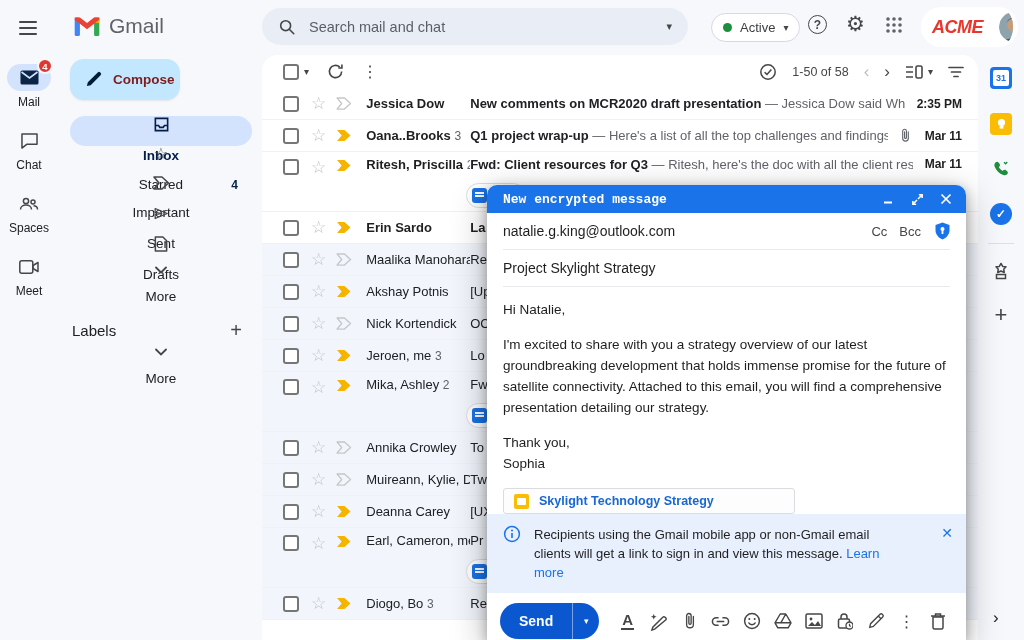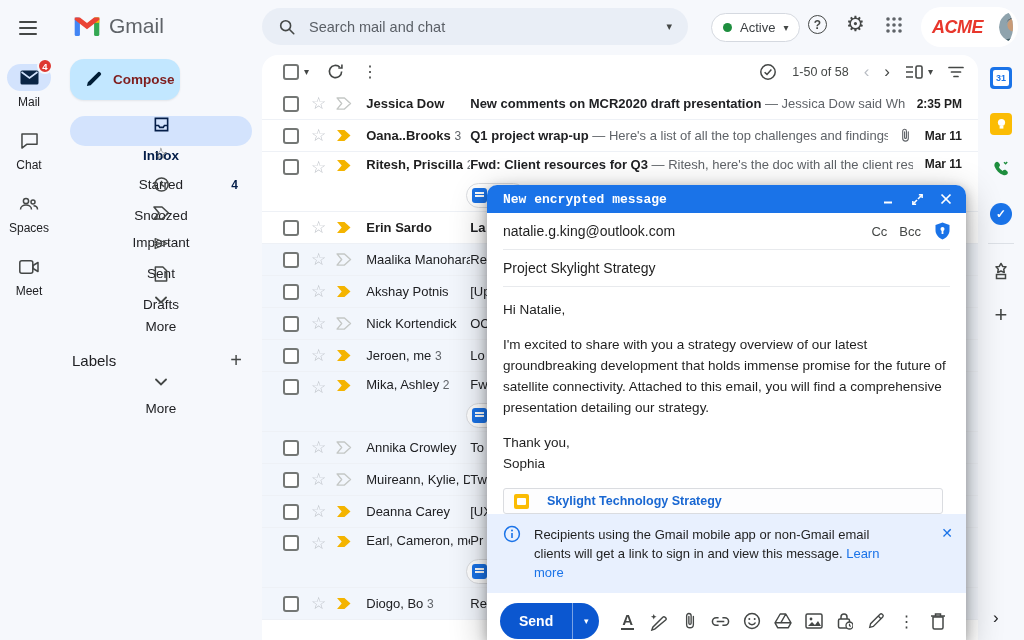--- a/index.html
+++ b/index.html
@@ -96,21 +96,21 @@
   .cw-title{font-size:13px;font-weight:bold;color:#fff;flex:1;}
   .cw-ctl{display:flex;align-items:center;gap:16px;}
   .cw-ctl span{display:flex;cursor:pointer;}
   .cw-row{margin:0 16px;height:37px;display:flex;align-items:center;border-bottom:1px solid #e8eaed;flex:none;}
   .cw-to{font-size:14px;color:#1f1f1f;flex:1;}
   .ccbcc{font-size:13px;color:#444746;margin-left:12px;cursor:pointer;}
   .shield{margin-left:14px;display:flex;cursor:pointer;}
   .cw-subject{font-size:14px;color:#1f1f1f;text-align:right;}
   .cw-body{padding:12px 16px 0;font-size:13.5px;line-height:21px;color:#1f1f1f;flex:none;}
   .cw-para{margin-top:14px;}
-  .cw-attach{margin:14px 16px 0;width:440px;height:26px;border:1px solid #dadce0;border-radius:3px;background:#fdfdfe;display:flex;align-items:center;gap:18px;padding:0 10px;cursor:pointer;flex:none;}
+  .cw-attach{margin:14px 16px 0;width:292px;height:26px;border:1px solid #dadce0;border-radius:3px;background:#fdfdfe;display:flex;align-items:center;gap:10px;padding:0 10px;cursor:pointer;flex:none;}
   .slides-ic{width:15px;height:15px;border-radius:2px;background:#fbbc04;display:flex;align-items:center;justify-content:center;flex:none;}
   .slides-ic i{display:block;width:9px;height:7px;background:#fff;border-radius:1px;}
   .cw-attach .lbl{font-size:12.5px;font-weight:bold;color:#1967d2;}
   .cw-spacer{flex:1;}
   .cw-banner{background:#e8f0fe;padding:11px 36px 11px 16px;display:flex;gap:13px;align-items:flex-start;position:relative;flex:none;}
   .cw-banner .txt{font-size:13px;line-height:19px;color:#1f1f1f;font-weight:500;max-width:372px;}
   .cw-banner .link{color:#1a73e8;cursor:pointer;}
   .banner-close{position:absolute;right:13px;top:12px;color:#1a73e8;font-size:14px;cursor:pointer;line-height:1;}
   .cw-toolbar{height:56px;display:flex;align-items:center;padding:0 13px;flex:none;}
   .send-group{display:flex;margin-right:13px;cursor:pointer;}
@@ -258,29 +258,20 @@
           <path d="M2.5 2.5h13v13h-13z" fill="none" stroke="#041e49" stroke-width="1.7"></path>
           <path d="M2.5 10h3.4l1.3 2h3.6l1.3-2h3.4" fill="none" stroke="#041e49" stroke-width="1.7"></path>
         </svg>
     </span>
     <span>Inbox</span>
     <span class="count">4</span>
   </div>
   <div class="nav-item">
     <span class="ic star-glyph">☆</span>
     <span>Starred</span>
-  </div>
-  <div class="nav-item">
-    <span class="ic">
-      <svg width="17" height="17" viewBox="0 0 18 18">
-          <circle cx="9" cy="9" r="7" fill="none" stroke="#444746" stroke-width="1.6"></circle>
-          <path d="M9 5v4.4l3 1.8" fill="none" stroke="#444746" stroke-width="1.6"></path>
-        </svg>
-    </span>
-    <span>Snoozed</span>
   </div>
   <div class="nav-item">
     <span class="ic">
       <svg width="17" height="14" viewBox="0 0 17 14">
           <polygon points="1,1 9,1 15.5,7 9,13 1,13 6,7" fill="none" stroke="#444746" stroke-width="1.6" stroke-linejoin="round"></polygon>
         </svg>
     </span>
     <span>Important</span>
   </div>
   <div class="nav-item">

